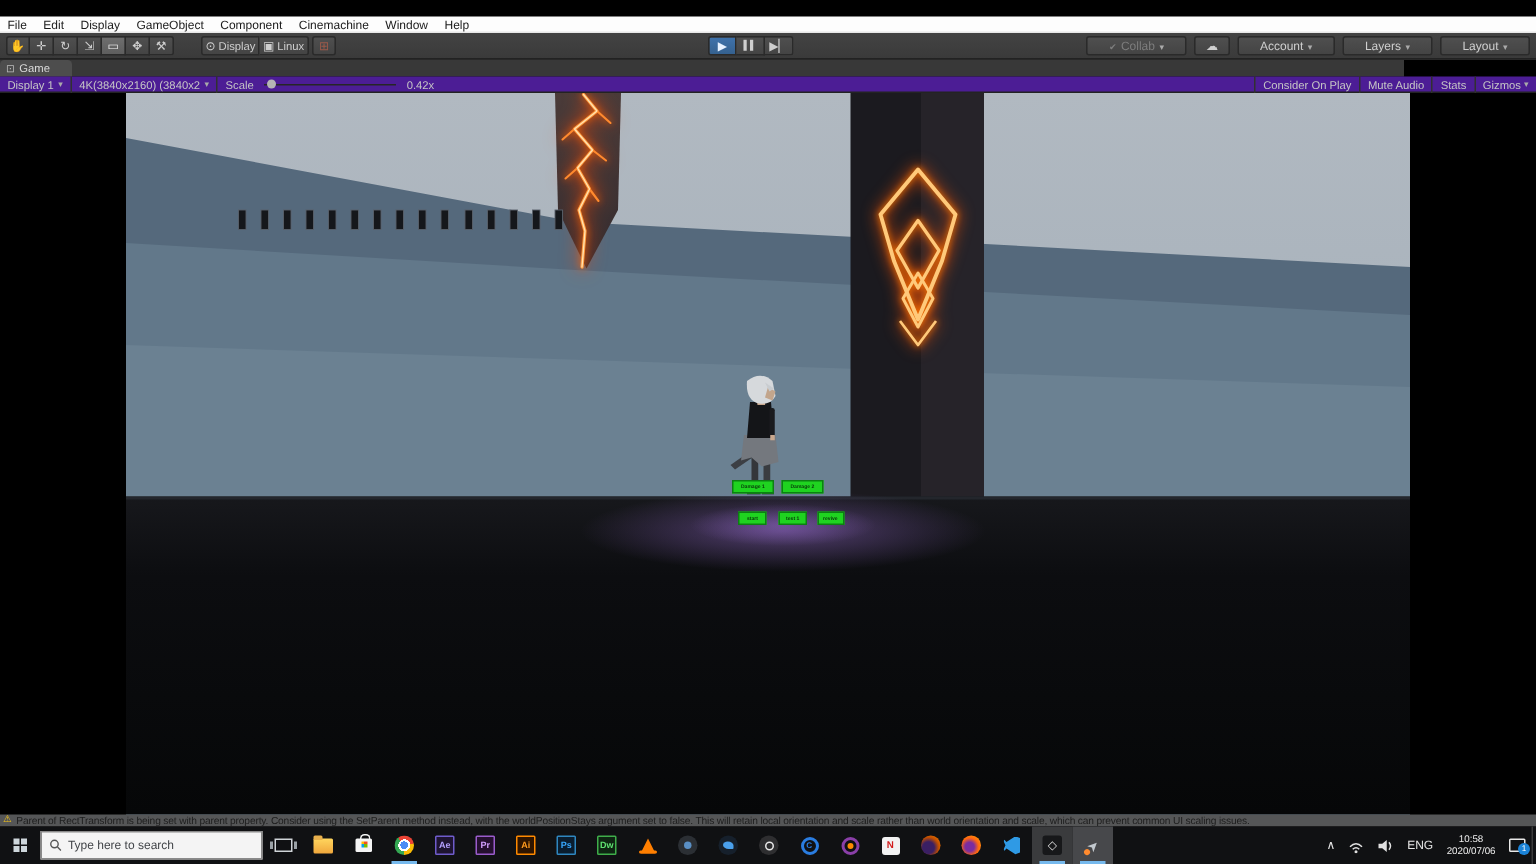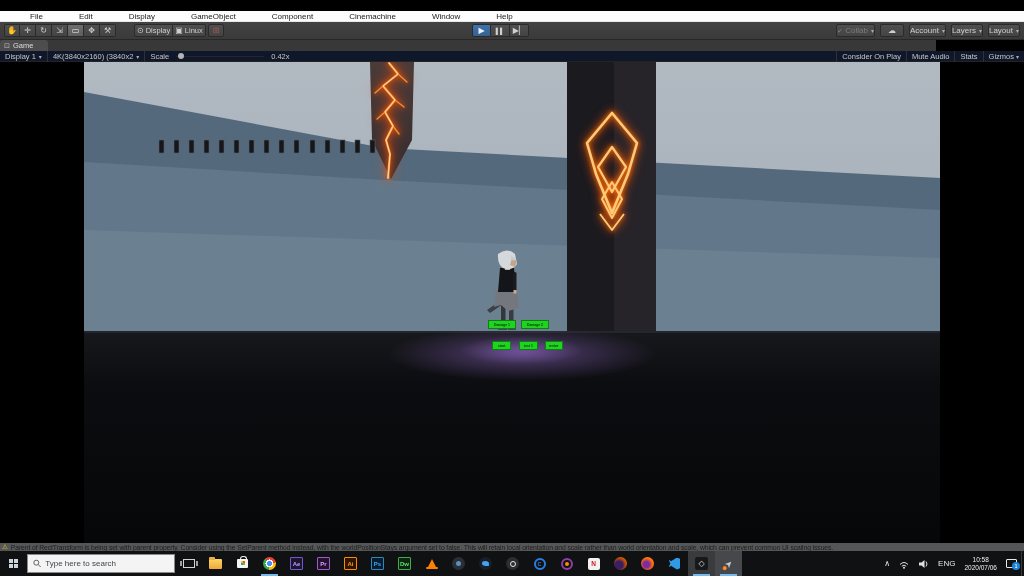--- a/index.html
+++ b/index.html
@@ -8,48 +8,48 @@
   #root { position:relative; width:1024px; height:576px; }
 
   
   .titlebar { position:absolute; top:0; left:0; width:1024px; height:11px; background:#fff;
     display:flex; align-items:center; font-size:8px; color:#111; }
   .unity-appicon { width:7px; height:7px; background:#2b2b2b; margin:0 4px 0 3px; }
   .win-controls { margin-left:auto; display:flex; gap:10px; padding-right:6px; color:#555; font-size:7px; }
   .menubar { position:absolute; top:11px; left:0; width:1024px; height:11px; background:#fdfdfd;
     display:flex; align-items:center; gap:11px; padding-left:5px; font-size:8px; color:#1a1a1a;
     border-bottom:1px solid #e8e8e8; }
-  .menubar span { cursor:default;margin-left:25px; }
+  .menubar span { cursor:default; }
 
   
   .toolbar { position:absolute; top:22px; left:0; width:1024px; height:18px;
     background:linear-gradient(#434343,#3a3a3a); border-bottom:1px solid #282828; }
   .toolgroup { position:absolute; top:2px; display:flex; }
   .tbtn { height:13px; min-width:16px; background:linear-gradient(#4f4f4f,#444);
     border:1px solid #2a2a2a; border-left-width:0; color:#cfcfcf; font-size:8px;
     display:flex; align-items:center; justify-content:center; padding:0 2px; }
   .tbtn:first-child { border-left-width:1px; border-radius:2px 0 0 2px; }
   .tbtn:last-child { border-radius:0 2px 2px 0; }
   .tbtn.only { border-radius:2px; border-left-width:1px; }
   .tbtn.sel { background:linear-gradient(#6e6e6e,#5e5e5e); color:#f2f2f2; }
   .tbtn.dim { color:#7d7d7d; }
   .tbtn .lab { margin-left:2px; font-size:7.5px; }
   .playbtn { width:19px; }
   .playbtn.on { background:linear-gradient(#3f72ab,#35618f); color:#e8f2ff; }
   .rightgroup { position:absolute; top:2px; right:4px; display:flex; gap:5px; }
-  .dd { display:flex; align-items:center; gap:3px; padding:0 0; }
+  .dd { display:flex; align-items:center; gap:3px; padding:0 14px; }
   .arrow { font-size:6px; color:#aaa; }
 
   
   .tabbar { position:absolute; top:40px; left:0; width:936px; height:11px; background:#383838; }
   .tab { position:absolute; left:0; top:0; height:11px; width:48px; background:#4d4d4d;
     border-radius:3px 3px 0 0; display:flex; align-items:center; gap:3px; padding-left:4px;
     font-size:7.5px; color:#dcdcdc; }
   .tabicon { font-size:7px; color:#b9b9b9; }
-  .gamebar { position:absolute; top:51px; left:0; width:1024px; height:11px; background:#0f172a;
+  .gamebar { position:absolute; top:51px; left:0; width:1024px; height:11px; background:#4c1d95;
     border-bottom:1px solid #232323; display:flex; align-items:center; font-size:7.5px; color:#c6c6c6; }
   .gb-item { display:flex; align-items:center; gap:3px; padding:0 5px; height:11px;
     border-right:1px solid #313131; }
   .slider-track { width:88px; height:1px; background:#262626; position:relative; margin:0 4px; }
   .slider-knob { position:absolute; left:2px; top:-2.5px; width:6px; height:6px; border-radius:50%;
     background:#b5b5b5; }
   .gb-right { margin-left:auto; display:flex; height:11px; }
   .gb-rbtn { display:flex; align-items:center; gap:2px; padding:0 5px; border-left:1px solid #313131; }
 
   

